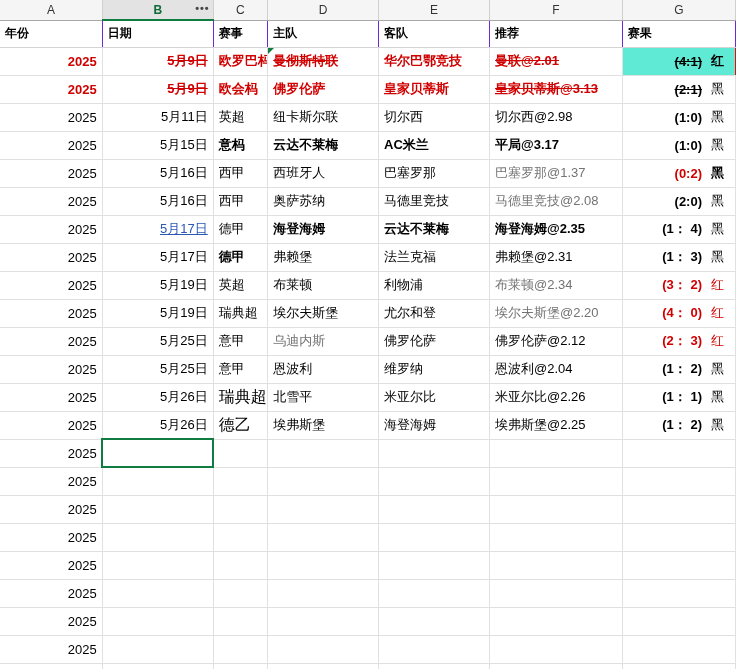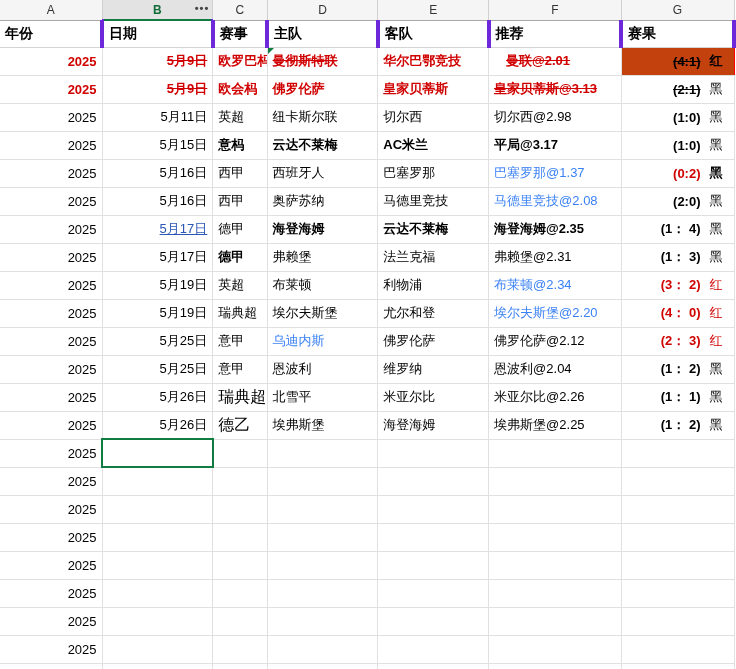--- a/index.html
+++ b/index.html
@@ -51,60 +51,60 @@
     right: 3px;
     top: 2px;
     font-size: 11px;
     letter-spacing: 1px;
     color: #444;
   }
 
   
   tr.fieldhdr { height: 27px; }
   tr.fieldhdr td {
-    border-right: 4px solid #6d28d9;
+    border-right: 1px solid #6d28d9;
     border-bottom: 1px solid #d4d4d4;
     font-weight: bold;
-    font-size: 14px;
+    font-size: 12px;
     padding: 0 5px;
     white-space: nowrap;
     overflow: hidden;
   }
 
   td.cell {
     border-right: 1px solid #e0e0e0;
     border-bottom: 1px solid #e0e0e0;
     height: 27px;
     padding: 0 5px;
     white-space: nowrap;
     overflow: hidden;
     vertical-align: middle;
   }
   td.right { text-align: right; margin-left: 48px; }
   td.center { text-align: left; }
 
   .b { font-weight: bold; }
   .red { color: #d00000; }
-  .gray { color: #3b82f6; }
+  .gray { color: #737373; }
   .ser { font-family: "Liberation Serif", serif; font-size: 16px; }
   .lnk { color: #2b57b5; text-decoration: underline; }
 
   
   .res {
     display: flex;
     justify-content: flex-end;
     align-items: center;
     gap: 9px;
     padding-right: 6px;
   }
   .score { font-weight: bold; font-size: 13px; }
   .mark { font-size: 13px; }
 
   td.hl-red {
-    background: #c2410c;
+    background: #5eead4;
     border-right: 1px solid #ff0000;
   }
   td.hl-red .score { color: #000000; }
   td.hl-red .mark { color: #000000; font-weight: bold; }
 
   
   .note-tri {
     position: absolute;
     left: 0;
     top: 0;
@@ -152,21 +152,21 @@
         <td>客队</td>
         <td>推荐</td>
         <td>赛果</td>
       </tr>
       <tr>
         <td class="cell right red b"><span class="">2025</span></td>
         <td class="cell right red b" style="text-decoration: line-through;"><span class="">5月9日</span></td>
         <td class="cell center red b"><span class="">欧罗巴杩</span></td>
         <td class="cell red b hasnote"><span class="note-tri"></span><span class="" style="text-decoration: line-through;">曼彻斯特联</span></td>
         <td class="cell  red b"><span class="">华尔巴鄂竞技</span></td>
-        <td class="cell  red b"><span class="" style="text-decoration: line-through; margin-left: 12px;">曼联@2.01</span></td>
+        <td class="cell  red b"><span class="" style="text-decoration: line-through;">曼联@2.01</span></td>
         <td class="cell hl-red">
           <div class="res">
             <span class="score" style="text-decoration: line-through;">(4:1)</span>
             <span class="mark">红</span>
           </div>
         </td>
       </tr>
       <tr>
         <td class="cell right red b"><span class="">2025</span></td>
         <td class="cell right red b" style="text-decoration: line-through;"><span class="">5月9日</span></td>

